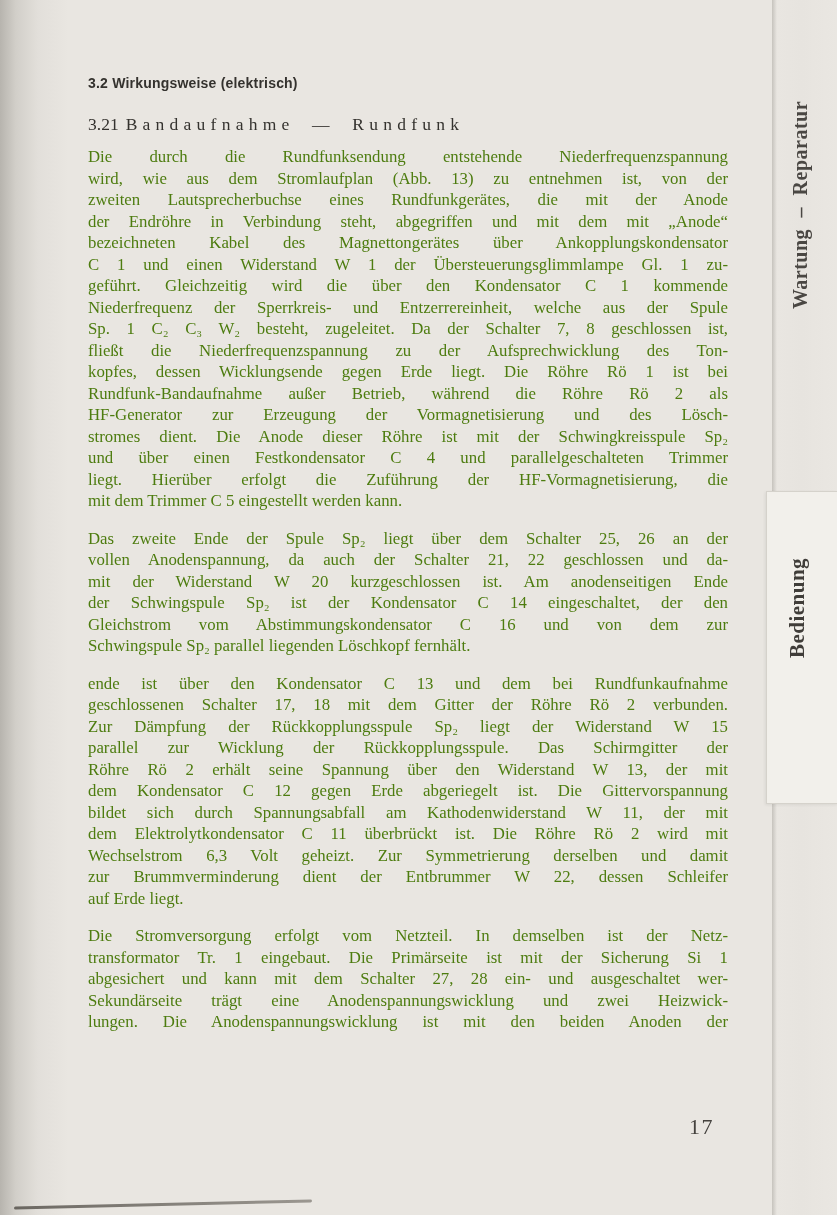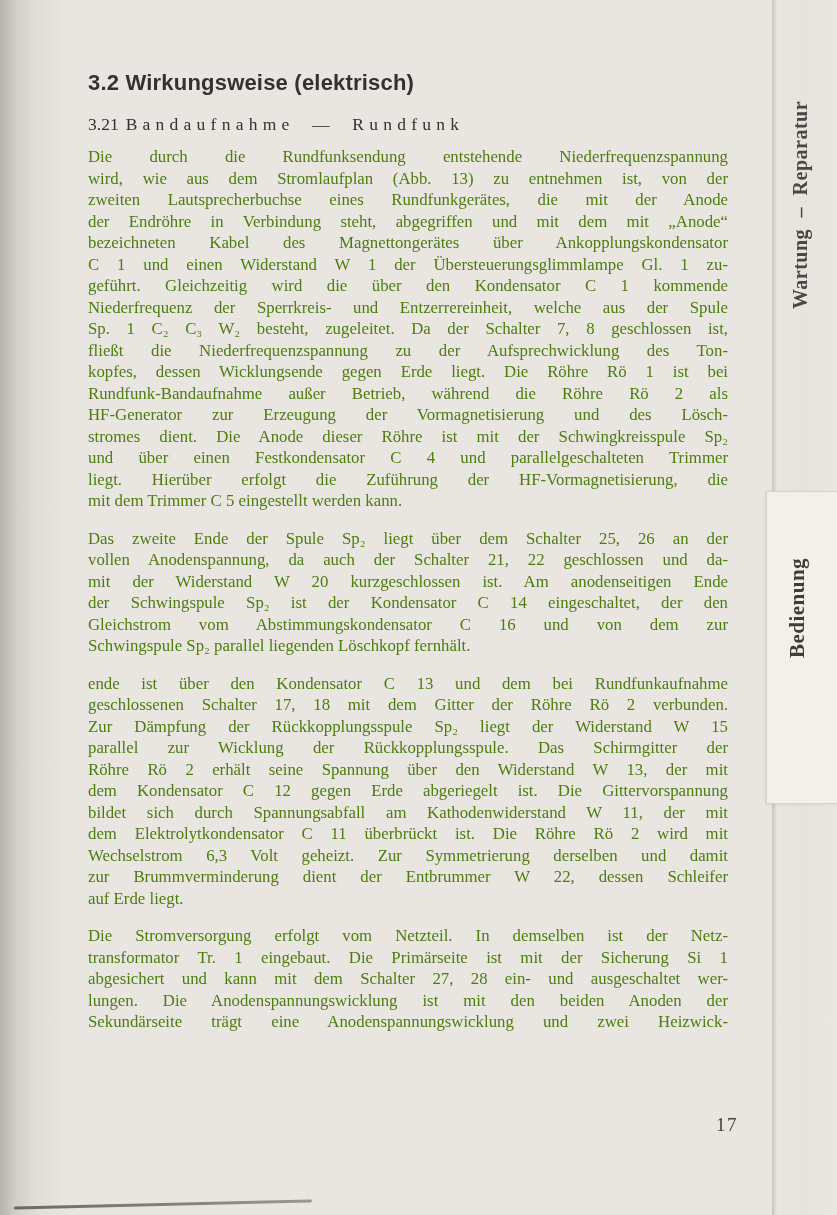--- a/index.html
+++ b/index.html
@@ -35,37 +35,37 @@
     transform:translate(-50%,-50%) rotate(-90deg);
   }
   .vtab-bedienung {
     left:797px; top:608px; font-size:21px; color:#403d39;
     letter-spacing:0.5px;
     transform:translate(-50%,-50%) rotate(-90deg);
   }
   .content { position:absolute; left:88px; top:70px; width:640px; }
   .heading {
     font-family:"Liberation Sans", sans-serif; font-weight:bold;
-    font-size:22px; line-height:26px; color:#34322e;
+    font-size:14px; line-height:26px; color:#34322e;
     letter-spacing:0.2px; margin:0 0 16px 0;
   }
   .subheading {
     font-size:17.5px; line-height:24px; color:#34322e; margin:0 0 10px 0;
   }
   .subheading .spaced { letter-spacing:0.30em; word-spacing:0.45em; margin-left:7px; }
   .para { margin:0 0 16px 0; }
   .line {
     font-size:16.8px; line-height:21.5px; color:#4d7c0f;
     text-align:justify; text-align-last:justify;
   }
   .para .line:last-child { text-align-last:left; }
   .para.cont .line:last-child { text-align-last:justify; }
   .page-num {
-    position:absolute; left:716px; top:1114px;
-    font-size:19px; color:#454publ;
+    position:absolute; left:689px; top:1114px;
+    font-size:22px; color:#454publ;
     color:#45423e; letter-spacing:1.5px;
   }
   .bottom-line {
     position:absolute; left:14px; top:1203px; width:298px; height:2.5px;
     background:linear-gradient(90deg, #57534d, #8d8982);
     transform:rotate(-1.4deg); border-radius:2px; opacity:0.85;
   }
 </style>
 </head>
 <body>
@@ -130,22 +130,22 @@
         <div class="line">Wechselstrom 6,3 Volt geheizt. Zur Symmetrierung derselben und damit</div>
         <div class="line">zur Brummverminderung dient der Entbrummer W 22, dessen Schleifer</div>
         <div class="line">auf Erde liegt.</div>
       </div>
 
     <div class="para cont">
 
     <div class="line">Die Stromversorgung erfolgt vom Netzteil. In demselben ist der Netz-</div>
         <div class="line">transformator Tr. 1 eingebaut. Die Primärseite ist mit der Sicherung Si 1</div>
         <div class="line">abgesichert und kann mit dem Schalter 27, 28 ein- und ausgeschaltet wer-</div>
+        <div class="line">Sekundärseite trägt eine Anodenspannungswicklung und zwei Heizwick-</div>
         <div class="line">lungen. Die Anodenspannungswicklung ist mit den beiden Anoden der</div>
-        <div class="line">Sekundärseite trägt eine Anodenspannungswicklung und zwei Heizwick-</div>
       </div>
   </div>
 
   <div class="page-num">17</div>
 
   <div class="bottom-line"></div>
 
 </div>
 
 </body></html>

